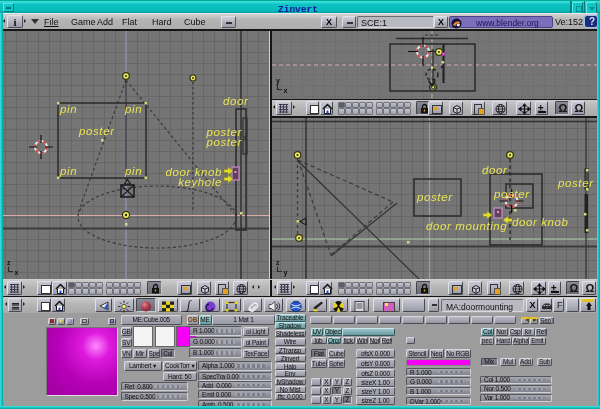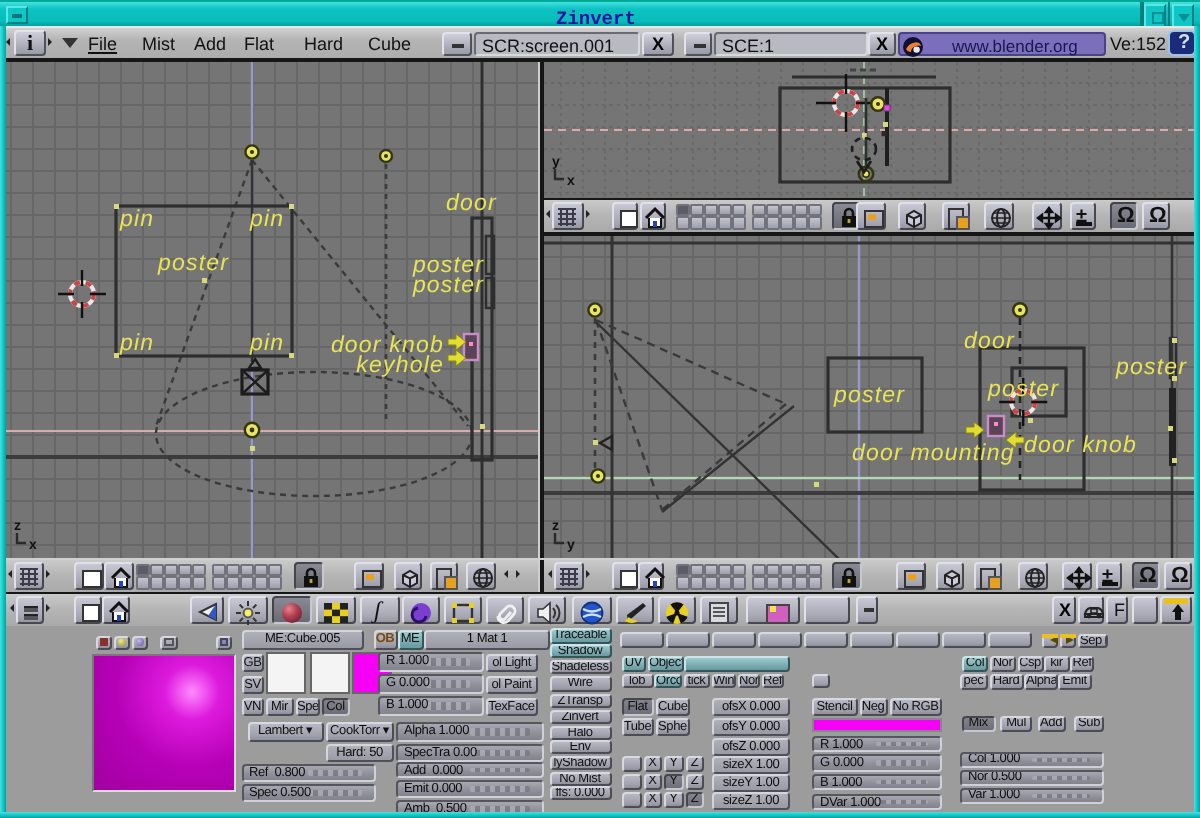--- a/index.html
+++ b/index.html
@@ -56,30 +56,27 @@
 </div>
 
 <div class="abs" id="menu">
  <div class="abs arrL" style="left:3px;top:5px;"></div>
  <div class="abs hbtn" style="left:7px;top:1px;width:16px;height:13px;">
       <div class="abs" style="left:5.5px;top:0px;font-size:11px;font-weight:bold;color:#111;font-family:'Liberation Serif',serif;">i</div>
     </div>
  <div class="abs arrR" style="left:24px;top:5px;"></div>
  <div class="abs tri" style="left:31px;top:5px;"></div>
  <div class="abs mi" style="left:44px;text-decoration:underline;">File</div>
- <div class="abs mi" style="left:71px;">Mist</div>
+ <div class="abs mi" style="left:71px;">Game</div>
  <div class="abs mi" style="left:97px;">Add</div>
  <div class="abs mi" style="left:122px;">Flat</div>
  <div class="abs mi" style="left:152px;">Hard</div>
  <div class="abs mi" style="left:184px;">Cube</div>
  <div class="abs hbtn" style="left:221px;top:2px;width:15px;height:12px;">
       <div class="abs" style="left:4px;top:5px;width:6px;height:2px;background:#333;"></div>
-    </div>
- <div class="abs fld" style="left:237px;top:2px;width:83px;height:12px;">
-      <div class="abs" style="left:3px;top:1px;font-size:9px;color:#111;">SCR:screen.001</div>
     </div>
  <div class="abs hbtn" style="left:321px;top:2px;width:16px;height:12px;">
       <div class="abs" style="left:4px;top:0px;font-size:9px;font-weight:bold;color:#000;">X</div>
     </div>
  <div class="abs hbtn" style="left:342px;top:2px;width:14px;height:12px;">
       <div class="abs" style="left:4px;top:5px;width:6px;height:2px;background:#333;"></div>
     </div>
  <div class="abs fld" style="left:357px;top:2px;width:77px;height:12px;">
       <div class="abs" style="left:3px;top:1px;font-size:9px;color:#111;">SCE:1</div>
     </div>
@@ -688,20 +685,23 @@
         <path d="M4.5 4 h6 M4.5 6 h6 M4.5 8 h6" stroke="#555" stroke-width="1"></path>
       </svg>
     </div>
     <div class="abs icbtn" style="left:370px;top:1px;width:27px;height:13.5px;">
       <div class="abs" style="left:9px;top:2.5px;width:10px;height:8px;background:#d060c0;border:1px solid #444;"></div>
       <div class="abs" style="left:11px;top:4px;width:3px;height:3px;background:#f8e840;"></div>
     </div>
     <div class="abs icbtn" style="left:399px;top:1px;width:23px;height:13.5px;"></div>
     <div class="abs icbtn" style="left:425px;top:1px;width:11px;height:13.5px;">
       <div class="abs" style="left:2.5px;top:5px;width:5px;height:2px;background:#333;"></div>
+    </div>
+    <div class="abs fld" style="left:438px;top:1.5px;width:83px;height:13px;">
+      <div class="abs" style="left:4px;top:2px;font-size:8.5px;color:#111;">MA:doormounting</div>
     </div>
     <div class="abs icbtn" style="left:523px;top:1px;width:12px;height:13.5px;">
       <div class="abs" style="left:2.5px;top:0.5px;font-size:9px;font-weight:bold;color:#000;">X</div>
     </div>
     <div class="abs icbtn" style="left:536px;top:1px;width:13px;height:13.5px;">
       <svg width="12" height="11" style="left:0.5px;top:0.5px;">
         <path d="M1.5 7 Q2 4.5 4 4 L8 4 Q10 4.5 10.5 7 Z M1.5 7 h9 v1.5 h-9 Z" fill="none" stroke="#222" stroke-width="1"></path>
         <circle cx="3.5" cy="8" r="1.2" fill="#222"></circle>
         <circle cx="8.5" cy="8" r="1.2" fill="#222"></circle>
         <path d="M4.5 4.5 h3 v2 h-3 Z" fill="none" stroke="#222" stroke-width="0.8"></path>

